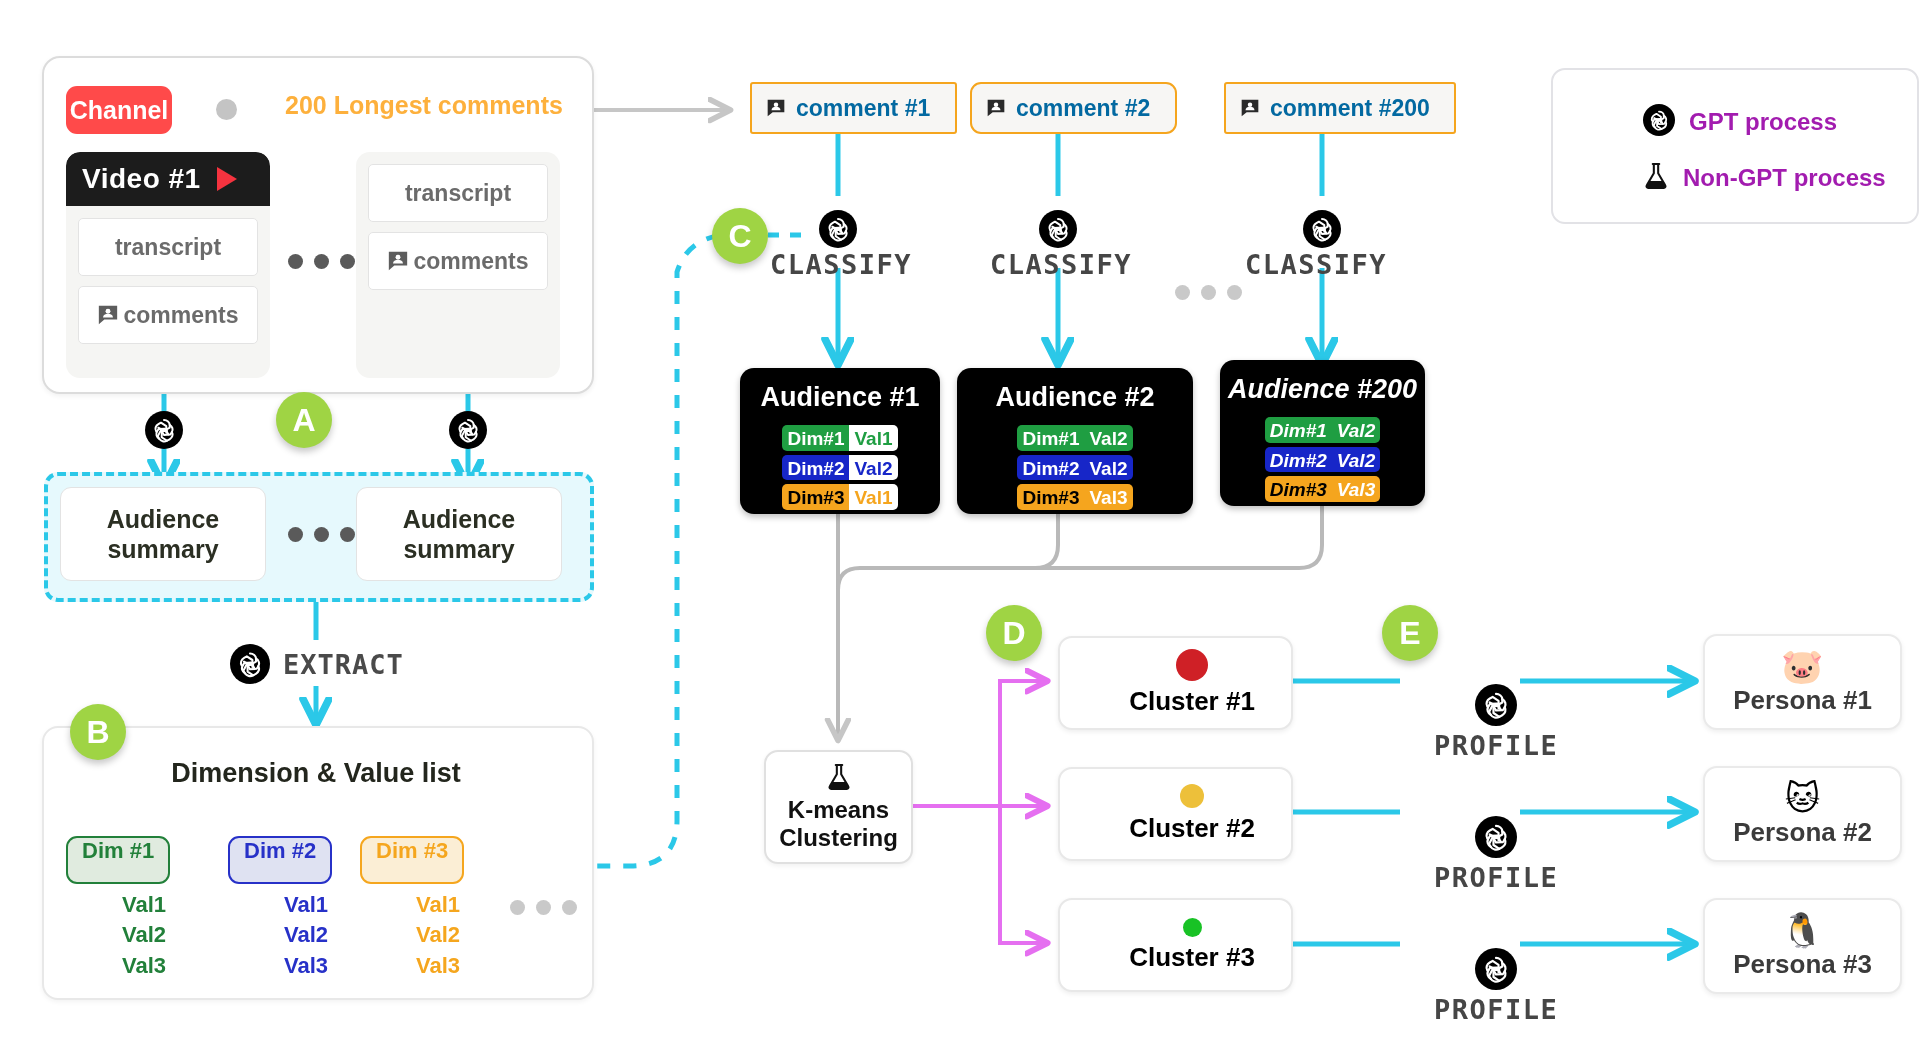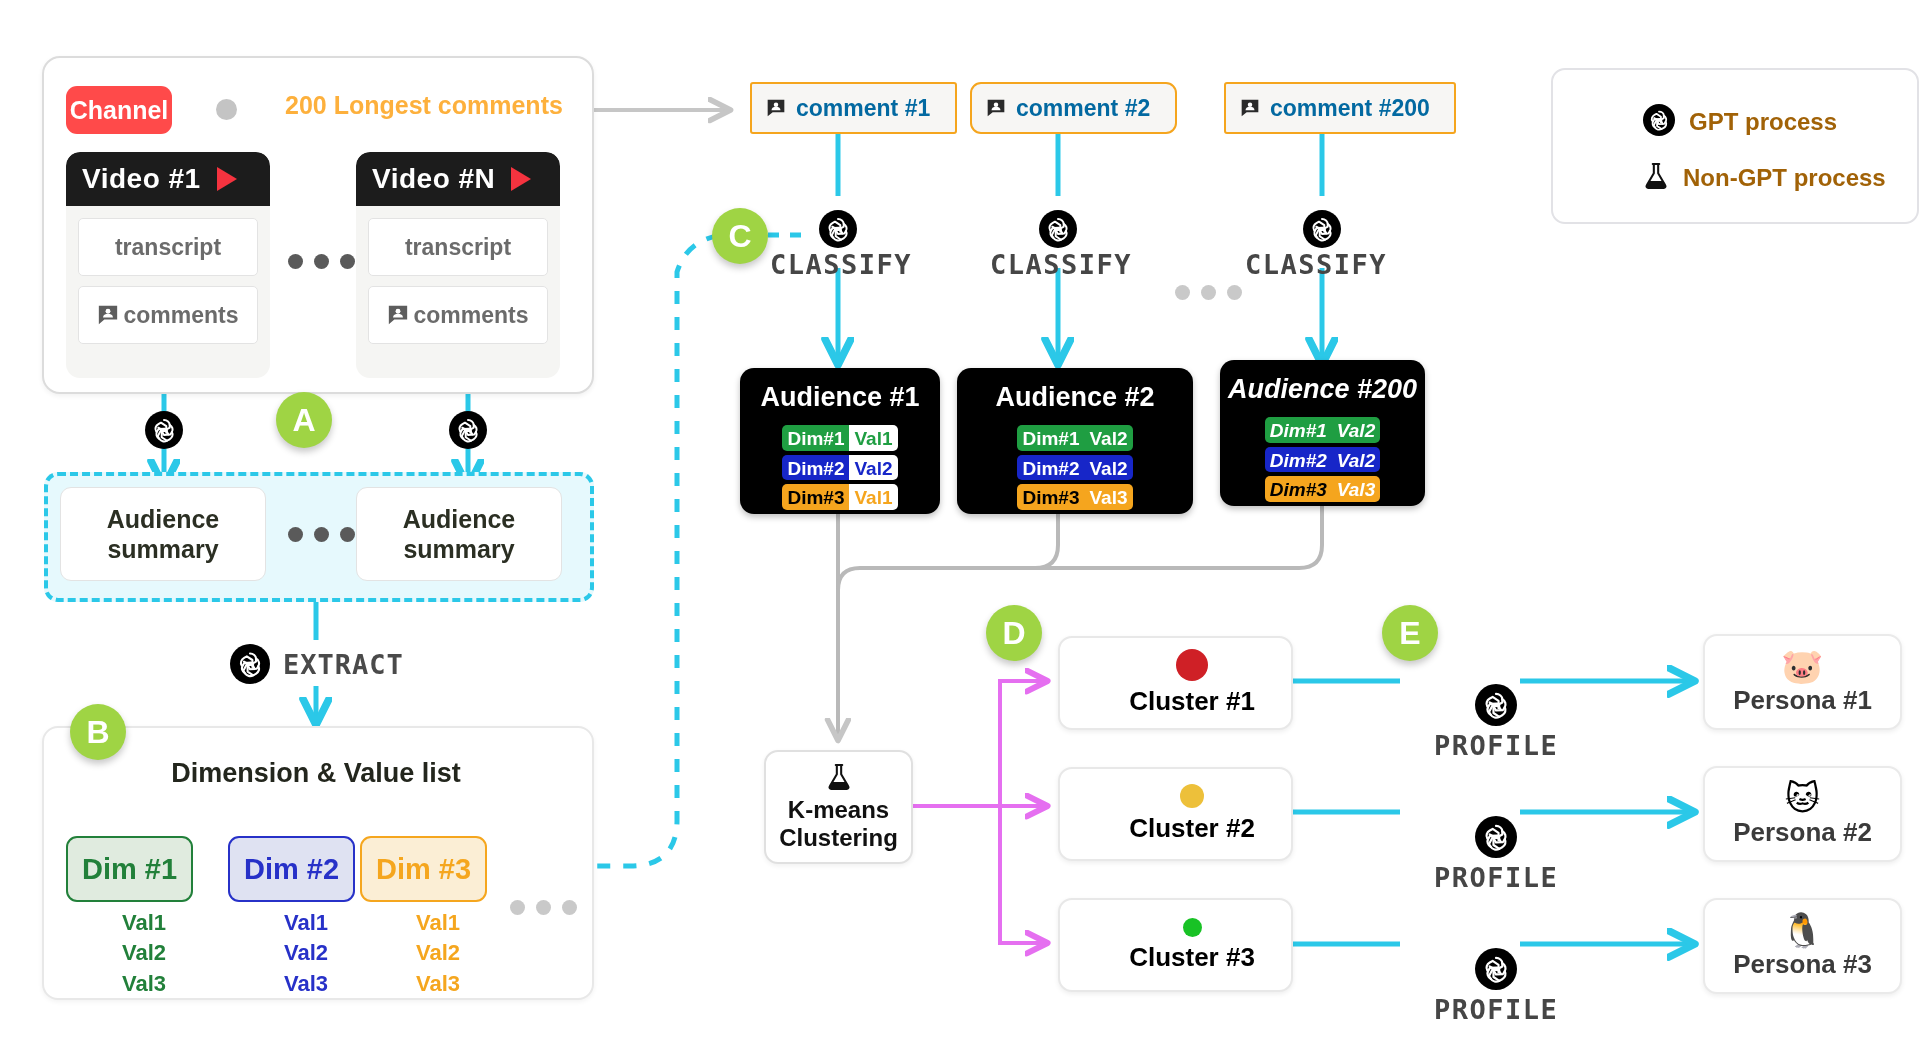--- a/index.html
+++ b/index.html
@@ -46,22 +46,22 @@
 
   
   #extract-row{left:230px;top:644px;display:flex;align-items:center;gap:13px;}
   #extract-label{font-size:27px;font-weight:bold;color:#4a4a4a;letter-spacing:1px;
     font-family:"DejaVu Sans Mono","Liberation Mono",monospace;}
 
   
   #dim-card{left:42px;top:726px;width:548px;height:270px;background:#fff;border:2px solid #e8e8e8;
     border-radius:16px;box-shadow:0 2px 5px rgba(0,0,0,.05);}
   #dim-title{left:42px;top:758px;width:548px;text-align:center;font-size:27px;font-weight:bold;color:#23261d;}
-  .dim-pill{height:44px;border-radius:11px;display:flex;align-items:center;justify-content:center;
-    font-size:29px;font-weight:bold;padding:9px 14px;border:2px solid;}
+  .dim-pill{height:44px;border-radius:11px;display:flex;align-items:flex-start;justify-content:center;
+    font-size:22px;font-weight:bold;padding:0 14px;border:2px solid;}
   .dim-g{background:#e0ebdf;border-color:#22803a;color:#22803a;}
   .dim-b{background:#dfe2f2;border-color:#2731c8;color:#2731c8;}
   .dim-o{background:#fbeed5;border-color:#f5a61e;color:#f5a61e;}
   .vals{margin-top:6px;padding-left:22px;}
   .vals div{font-size:22px;font-weight:bold;line-height:1.38;padding-left:34px;}
   .vg div{color:#22803a;} .vb div{color:#2731c8;} .vo div{color:#f5a61e;}
   #dimgrp1{left:66px;top:836px;}
   #dimgrp2{left:228px;top:836px;}
   #dimgrp3{left:360px;top:836px;}
   #dim-ellipsis{left:510px;top:900px;}
@@ -128,21 +128,21 @@
   .persona-emoji{font-size:34px;line-height:1;}
   .persona-label{font-size:26px;font-weight:bold;color:#3b3b3b;}
   #persona1{left:1703px;top:634px;}
   #persona2{left:1703px;top:766px;}
   #persona3{left:1703px;top:898px;}
 
   
   #legend{left:1551px;top:68px;width:364px;height:152px;background:#fff;border:2px solid #e2e2e6;
     border-radius:14px;}
   .legend-row{display:flex;align-items:center;gap:14px;height:56px;padding-left:24px;}
-  .legend-text{font-size:24px;font-weight:bold;color:#a16207;white-space:nowrap;}
+  .legend-text{font-size:24px;font-weight:bold;color:#a21caf;white-space:nowrap;}
   #legend-gpt{left:1551px;top:94px;}
   #legend-nongpt{left:1551px;top:150px;}
 
   
   .step{width:56px;height:56px;border-radius:50%;background:#9fd444;color:#fff;
     display:flex;align-items:center;justify-content:center;font-size:32px;font-weight:bold;
     box-shadow:0 4px 7px rgba(0,0,0,.22);}
   #stepA{left:276px;top:392px;}
   #stepB{left:70px;top:704px;}
   #stepC{left:712px;top:208px;}
@@ -253,24 +253,20 @@
     <svg width="22" height="22" viewBox="0 0 24 24">
       <path d="M2 2h20v15H8l-6 5V2z" fill="#5d5d5d"></path>
       <circle cx="12" cy="8" r="2.7" fill="#fff"></circle>
       <path d="M6.6 14.6c0-2.6 2.4-4 5.4-4s5.4 1.4 5.4 4z" fill="#fff"></path>
     </svg>
     <span>comments</span>
   </div>
 </div>
 
 <div class="abs video-card" id="videoN">
-  <div class="video-head">
-    <span class="video-title">Video  #N</span>
-    <span class="play-tri"></span>
-  </div>
   <div class="vslot">
     <span>transcript</span>
   </div>
   <div class="vslot cslot">
     <svg width="22" height="22" viewBox="0 0 24 24">
       <path d="M2 2h20v15H8l-6 5V2z" fill="#5d5d5d"></path>
       <circle cx="12" cy="8" r="2.7" fill="#fff"></circle>
       <path d="M6.6 14.6c0-2.6 2.4-4 5.4-4s5.4 1.4 5.4 4z" fill="#fff"></path>
     </svg>
     <span>comments</span>

